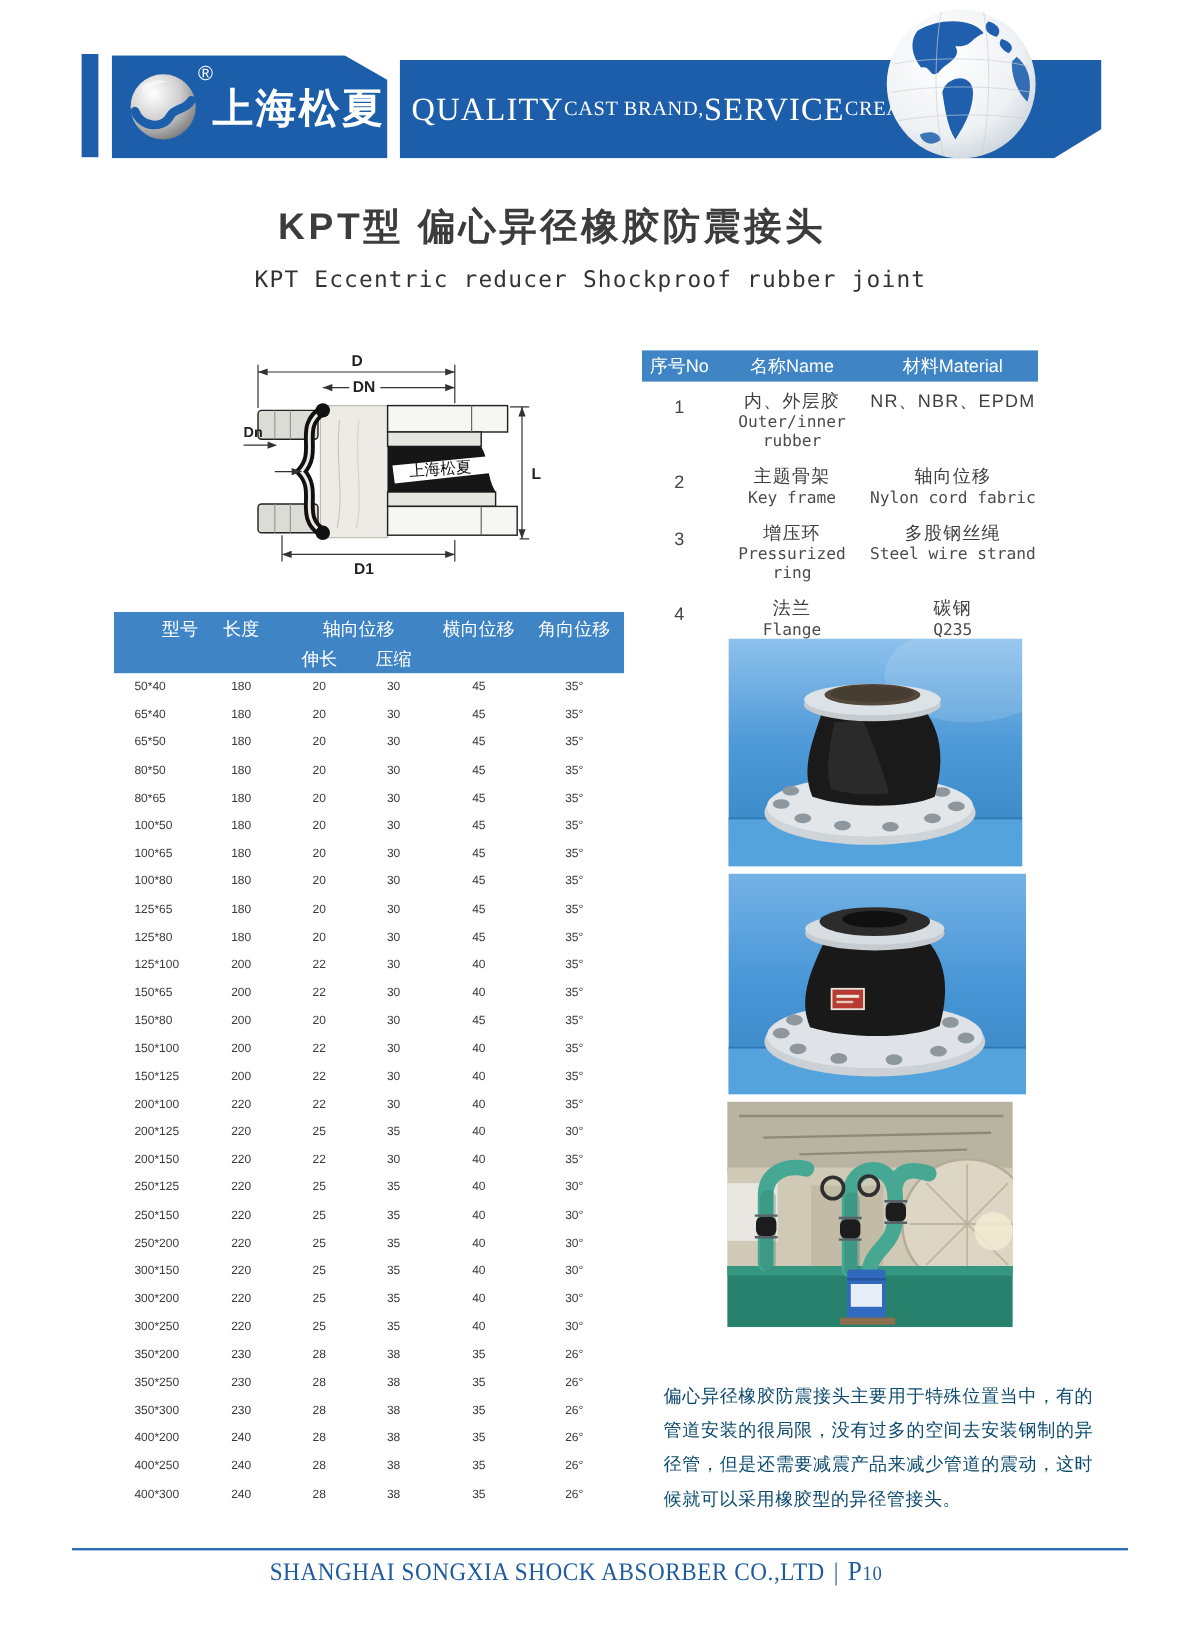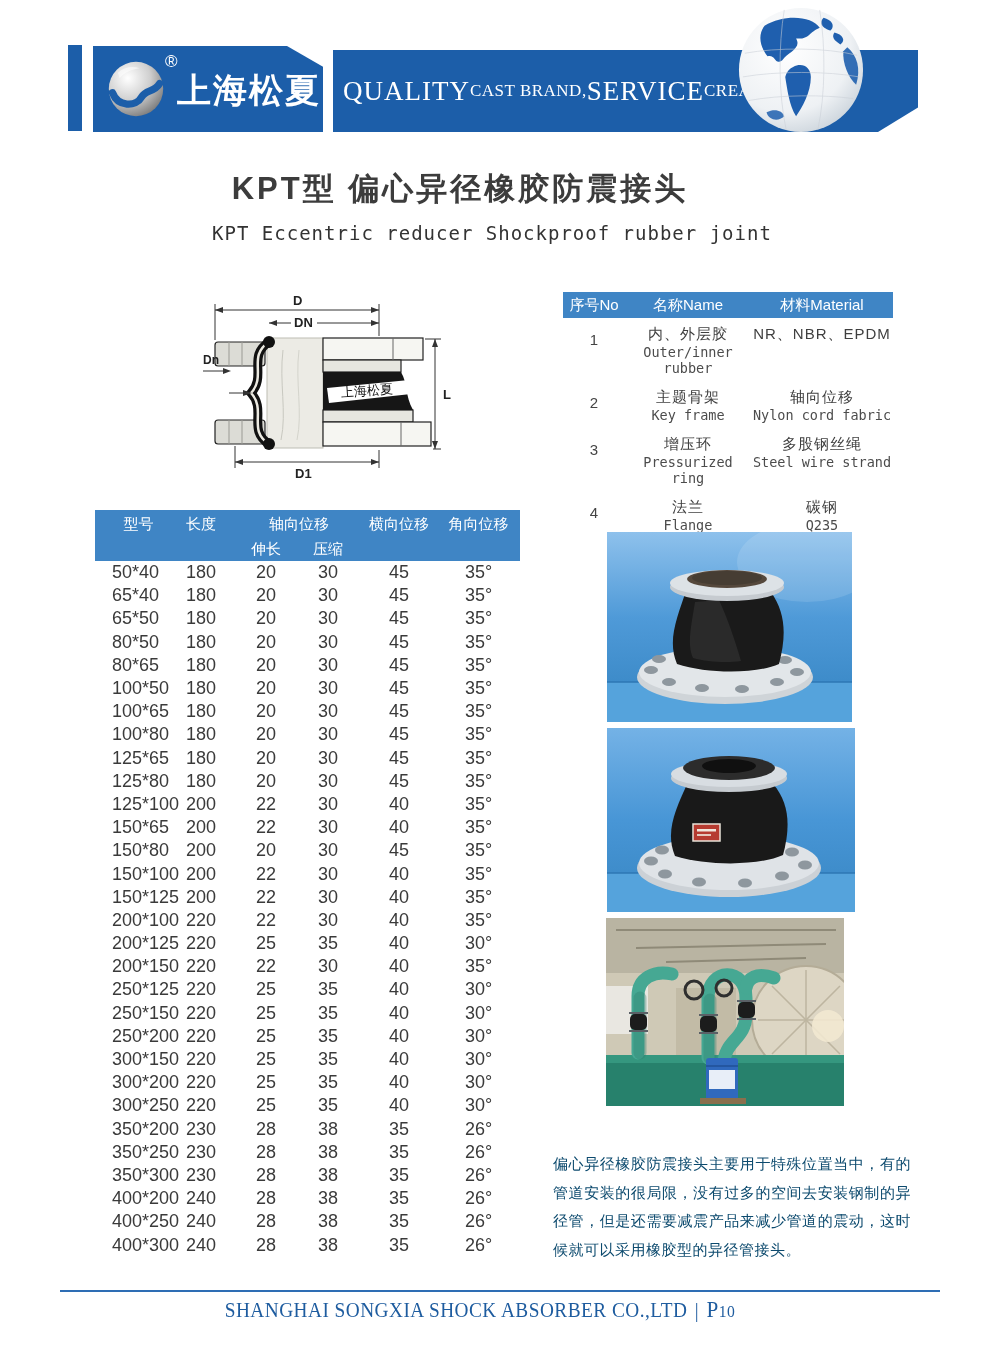--- a/index.html
+++ b/index.html
@@ -26,39 +26,39 @@
   
   .title-zh{left:0;top:168px;width:920px;text-align:center;font-size:31px;font-weight:bold;
             color:#3c3c3c;letter-spacing:3px;}
   .title-en{left:0;top:222px;width:984px;text-align:center;font-size:19px;color:#333;
             font-family:"DejaVu Sans Mono",monospace;letter-spacing:1px;}
 
   
   .drawing{left:195px;top:292px;width:330px;height:190px;}
 
   
-  .mat-table{left:535px;top:292px;width:330px;margin-left:28px;}
+  .mat-table{left:535px;top:292px;width:330px;}
   .mat-head{display:grid;grid-template-columns:62px 126px 142px;background:var(--table-head-blue,#3f85c5);
             color:#fff;font-size:15px;height:26px;align-items:center;text-align:center;}
   .mat-row{display:grid;grid-template-columns:62px 126px 142px;text-align:center;
            padding:7px 0 5px 0;}
   .mat-no{font-size:15px;color:#444;padding-top:6px;}
   .mat-zh{font-size:15px;color:#3f3f3f;letter-spacing:1px;}
   .mat-en{font-size:13.5px;color:#4c4c4c;font-family:"DejaVu Sans Mono",monospace;}
 
   
   .spec-table{left:95px;top:510px;width:425px;}
   .spec-head{background:var(--table-head-blue,#3f85c5);color:#fff;font-size:15px;}
   .spec-head-r1{display:grid;grid-template-columns:70px 72px 124px 76px 83px;height:28px;align-items:center;}
-  .spec-head-r1 .h-model{text-align:center;padding-left:17px;}
+  .spec-head-r1 .h-model{text-align:right;padding-left:17px;}
   .spec-head-r1 div{text-align:center;}
   .spec-head-r2{display:grid;grid-template-columns:70px 72px 58px 66px 76px 83px;height:23px;align-items:center;}
   .spec-head-r2 div{text-align:center;}
   .spec-row{display:grid;grid-template-columns:70px 72px 58px 66px 76px 83px;height:23.2px;
-            align-items:center;font-size:18px;color:#3a3a3a;}
+            align-items:center;font-size:10px;color:#3a3a3a;}
   .spec-row .c0{text-align:left;padding-left:17px;}
   .spec-row .c1,.spec-row .c2,.spec-row .c3,.spec-row .c4,.spec-row .c5{text-align:center;}
 
   
   .photo{border:0;}
   .photo1{left:607px;top:532px;width:245px;height:190px;}
   .photo2{left:607px;top:728px;width:248px;height:184px;}
   .photo3{left:606px;top:918px;width:238px;height:188px;}
 
   

